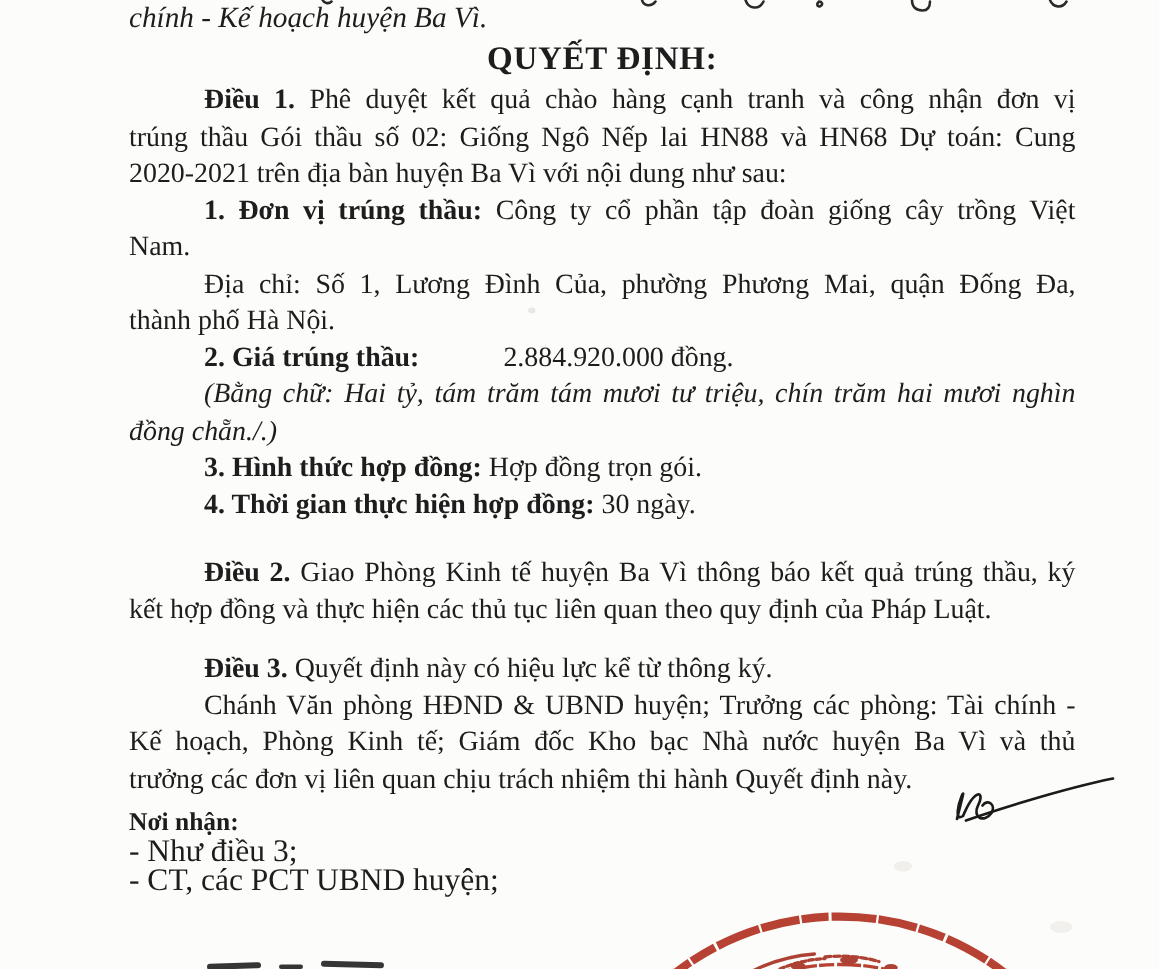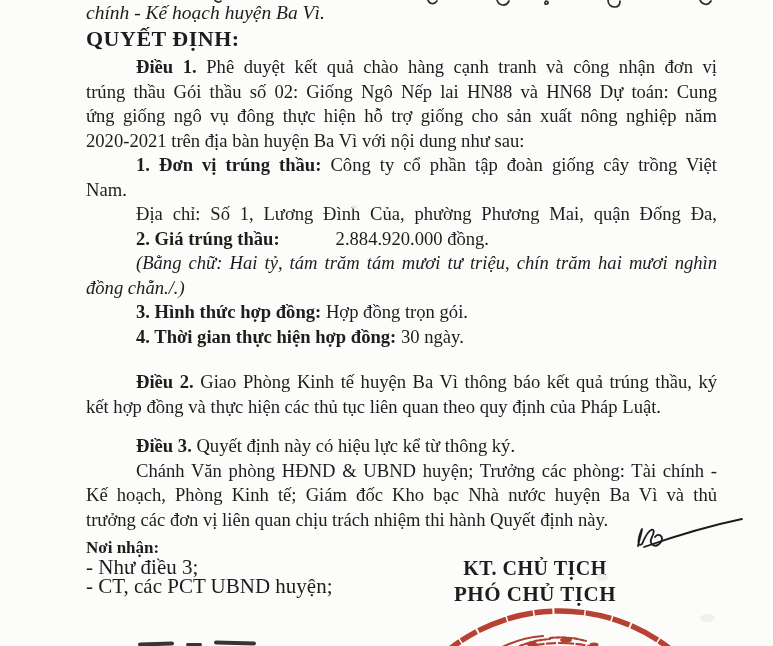--- a/index.html
+++ b/index.html
@@ -3,21 +3,21 @@
 <meta charset="utf-8">
 <style>
   html,body{margin:0;padding:0;background:#ffffff;}
   .page{
     position:relative;width:773px;height:646px;overflow:hidden;
     background:#fcfcfa;color:#1d1d1d;
     font-family:"Liberation Serif","DejaVu Serif",serif;
   }
   .col{margin-left:86px;width:631px;}
   .intro{font-size:19.5px;line-height:25px;font-style:italic;}
-  .title{font-size:22px;font-weight:bold;line-height:27px;letter-spacing:.5px;margin-bottom:3px;}
+  .title{font-size:22px;font-weight:bold;line-height:27px;text-align:center;letter-spacing:.5px;margin-bottom:3px;}
   .line{font-size:18.6px;line-height:24.5px;height:24.5px;overflow:visible;}
   .stretch{text-align:justify;text-align-last:justify;}
   .indent{padding-left:50px;}
   .i{font-style:italic;}
   .b{font-weight:bold;}
   .mt-sm{margin-top:21px;}
   .mt-lg{margin-top:15px;}
   .tab{display:inline-block;width:56px;}
   .footer{position:relative;margin-top:5px;}
   .recipients{margin-left:86px;}
@@ -48,27 +48,27 @@
     </g>
   </svg>
 
   <div class="col intro">chính - Kế hoạch huyện Ba Vì.</div>
 
   <div class="col title">QUYẾT ĐỊNH:</div>
 
   <div class="col">
     <div class="line indent stretch"><span class="b">Điều 1.</span> <span>Phê duyệt kết quả chào hàng cạnh tranh và công nhận đơn vị</span></div>
     <div class="line stretch"><span>trúng thầu Gói thầu số 02: Giống Ngô Nếp lai HN88 và HN68 Dự toán: Cung</span></div>
-    <div class="line stretch"><span>ứng giống ngô vụ đông thực hiện hỗ trợ giống cho sản xuất nông nghiệp năm</span></div>
     <div class="line"><span>2020-2021 trên địa bàn huyện Ba Vì với nội dung như sau:</span></div>
 
     <div class="line indent stretch"><span class="b">1. Đơn vị trúng thầu:</span> <span>Công ty cổ phần tập đoàn giống cây trồng Việt</span></div>
     <div class="line"><span>Nam.</span></div>
 
     <div class="line indent stretch"><span>Địa chỉ: Số 1, Lương Đình Của, phường Phương Mai, quận Đống Đa,</span></div>
+    <div class="line"><span>thành phố Hà Nội.</span></div>
 
     <div class="line indent"><span class="b">2. Giá trúng thầu:</span><span class="tab"></span><span>2.884.920.000 đồng.</span></div>
 
     <div class="line indent stretch i"><span>(Bằng chữ: Hai tỷ, tám trăm tám mươi tư triệu, chín trăm hai mươi nghìn</span></div>
     <div class="line i"><span>đồng chẵn./.)</span></div>
 
     <div class="line indent"><span class="b">3. Hình thức hợp đồng:</span> <span>Hợp đồng trọn gói.</span></div>
     <div class="line indent"><span class="b">4. Thời gian thực hiện hợp đồng:</span> <span>30 ngày.</span></div>
 
     <div class="line indent stretch mt-sm"><span class="b">Điều 2.</span> <span>Giao Phòng Kinh tế huyện Ba Vì thông báo kết quả trúng thầu, ký</span></div>
@@ -89,24 +89,20 @@
   </svg>
 
   <div class="footer">
     <div class="recipients">
       <div class="rc-head">Nơi nhận:</div>
       <div class="rc-item">- Như điều 3;</div>
       <div class="rc-item">- CT, các PCT UBND huyện;</div>
     </div>
   </div>
 
-  <div class="sign-block">
-    <div class="sign-1">KT. CHỦ TỊCH</div>
-    <div class="sign-2">PHÓ CHỦ TỊCH</div>
-  </div>
 
   <svg class="seal" width="360" height="42" viewBox="0 0 360 42" overflow="visible">
     <g opacity="0.93">
       <circle cx="180" cy="186" r="179" fill="none" stroke="#b23323" stroke-width="5.5" stroke-dasharray="26 1.5 18 2 30 1.5"></circle>
       <circle cx="180" cy="186" r="147" fill="none" stroke="#b23323" stroke-width="2.2" stroke-dasharray="10 2 16 1.5"></circle>
       <path id="sealArc" d="M 20,230 A 163,163 0 0 1 340,230" fill="none" stroke="none"></path>
       <text font-family="Liberation Sans, sans-serif" font-size="14.5" font-weight="bold" fill="#a93120" letter-spacing="6">
         <textPath href="#sealArc" startOffset="50%" text-anchor="middle">N DÂN H.BA VÌ</textPath>
       </text>
       <g fill="none" stroke="#a83325" stroke-width="2.2" stroke-linecap="round">

